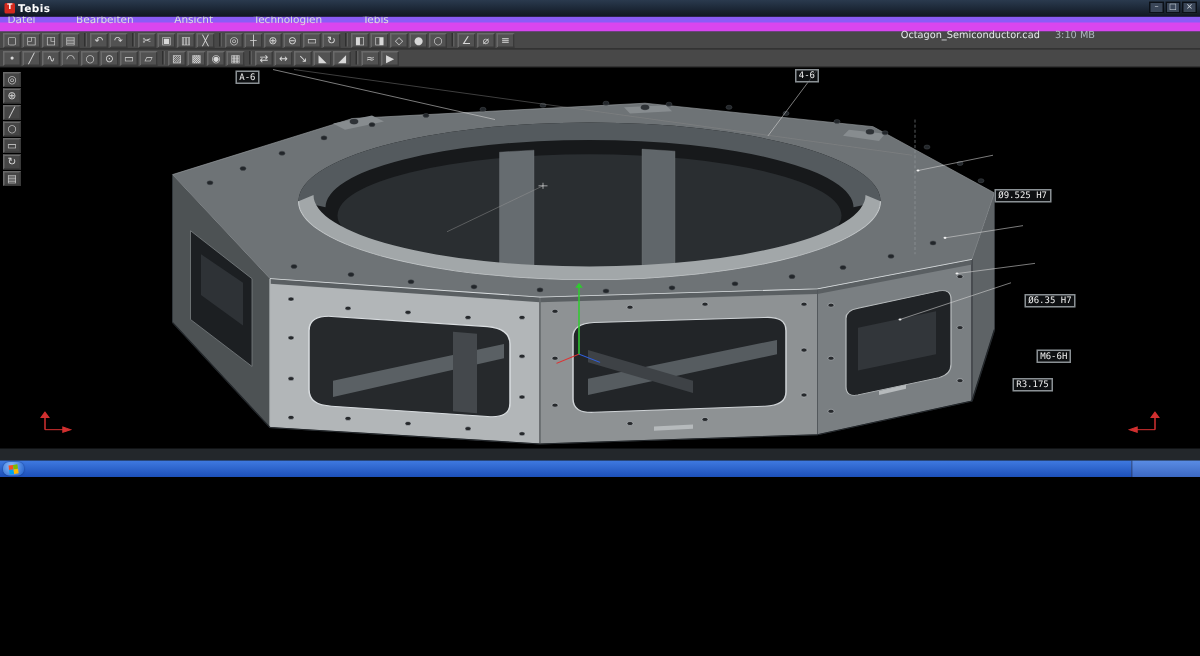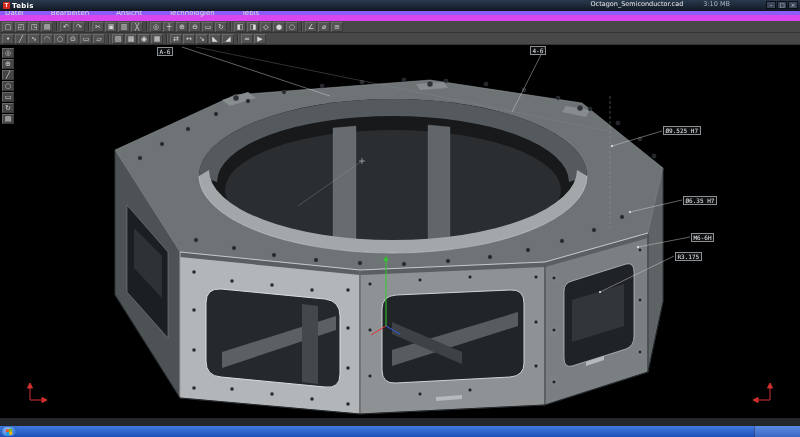--- a/index.html
+++ b/index.html
@@ -1,23 +1,23 @@
 <!DOCTYPE html>
 <html><head>
 <meta charset="utf-8">
 <style>
   *{margin:0;padding:0;box-sizing:border-box}
   html,body{width:800px;height:437px;overflow:hidden;background:#000;font-family:"DejaVu Sans",sans-serif}
-  .window{width:800px;height:437px;display:flex;flex-direction:column}
+  .window{width:800px;height:318px;display:flex;flex-direction:column}
 
   .titlebar{height:11px;background:linear-gradient(#2a3a4e,#101722);display:flex;align-items:center;padding:0 3px;position:relative;flex:0 0 11px}
   .logo{display:flex;align-items:center;gap:2px}
   .logo-mark{width:7px;height:7px;background:#d42a1e;color:#fff;font-size:5px;line-height:7px;text-align:center;border-radius:1px;font-weight:bold}
   .app-name{color:#fff;font-size:7px;font-weight:bold;letter-spacing:.3px}
-  .doc-title{position:absolute;right:70px;top:0;color:#e6e9ec;font-size:6.5px;display:flex;gap:20px;white-space:nowrap}
+  .doc-title{position:absolute;right:70px;top:19px;color:#e6e9ec;font-size:6.5px;display:flex;gap:10px;white-space:nowrap}
   .doc-meta{color:#aeb6bf}
   .win-controls{position:absolute;right:2px;top:1px;display:flex;gap:1px}
   .win-btn{width:10px;height:8px;background:#3a4references;background:#3a4658;color:#cfd6dd;font-size:5.5px;line-height:7px;text-align:center;border:1px solid #0b1017}
 
   .menubar{height:10px;background:#8b5cf6;border-bottom:6px solid #d946ef;display:flex;align-items:center;gap:27px;padding:0 5px;flex:0 0 10px}
   .menu-item{color:#ddd;font-size:7px;line-height:9px;cursor:default}
 
   .toolbar{height:12px;background:#484848;border-bottom:1px solid #333;display:flex;align-items:center;gap:1px;padding:0 2px;flex:0 0 12px}
   .tb-btn{width:12px;height:10px;background:#525252;border:1px solid #3a3a3a;border-top-color:#6a6a6a;border-left-color:#6a6a6a;color:#d8d8d8;font-size:7px;line-height:8px;text-align:center;overflow:hidden}
   .tb-sep{width:1px;height:9px;background:#303030;box-shadow:1px 0 0 #5e5e5e;margin:0 2px}

